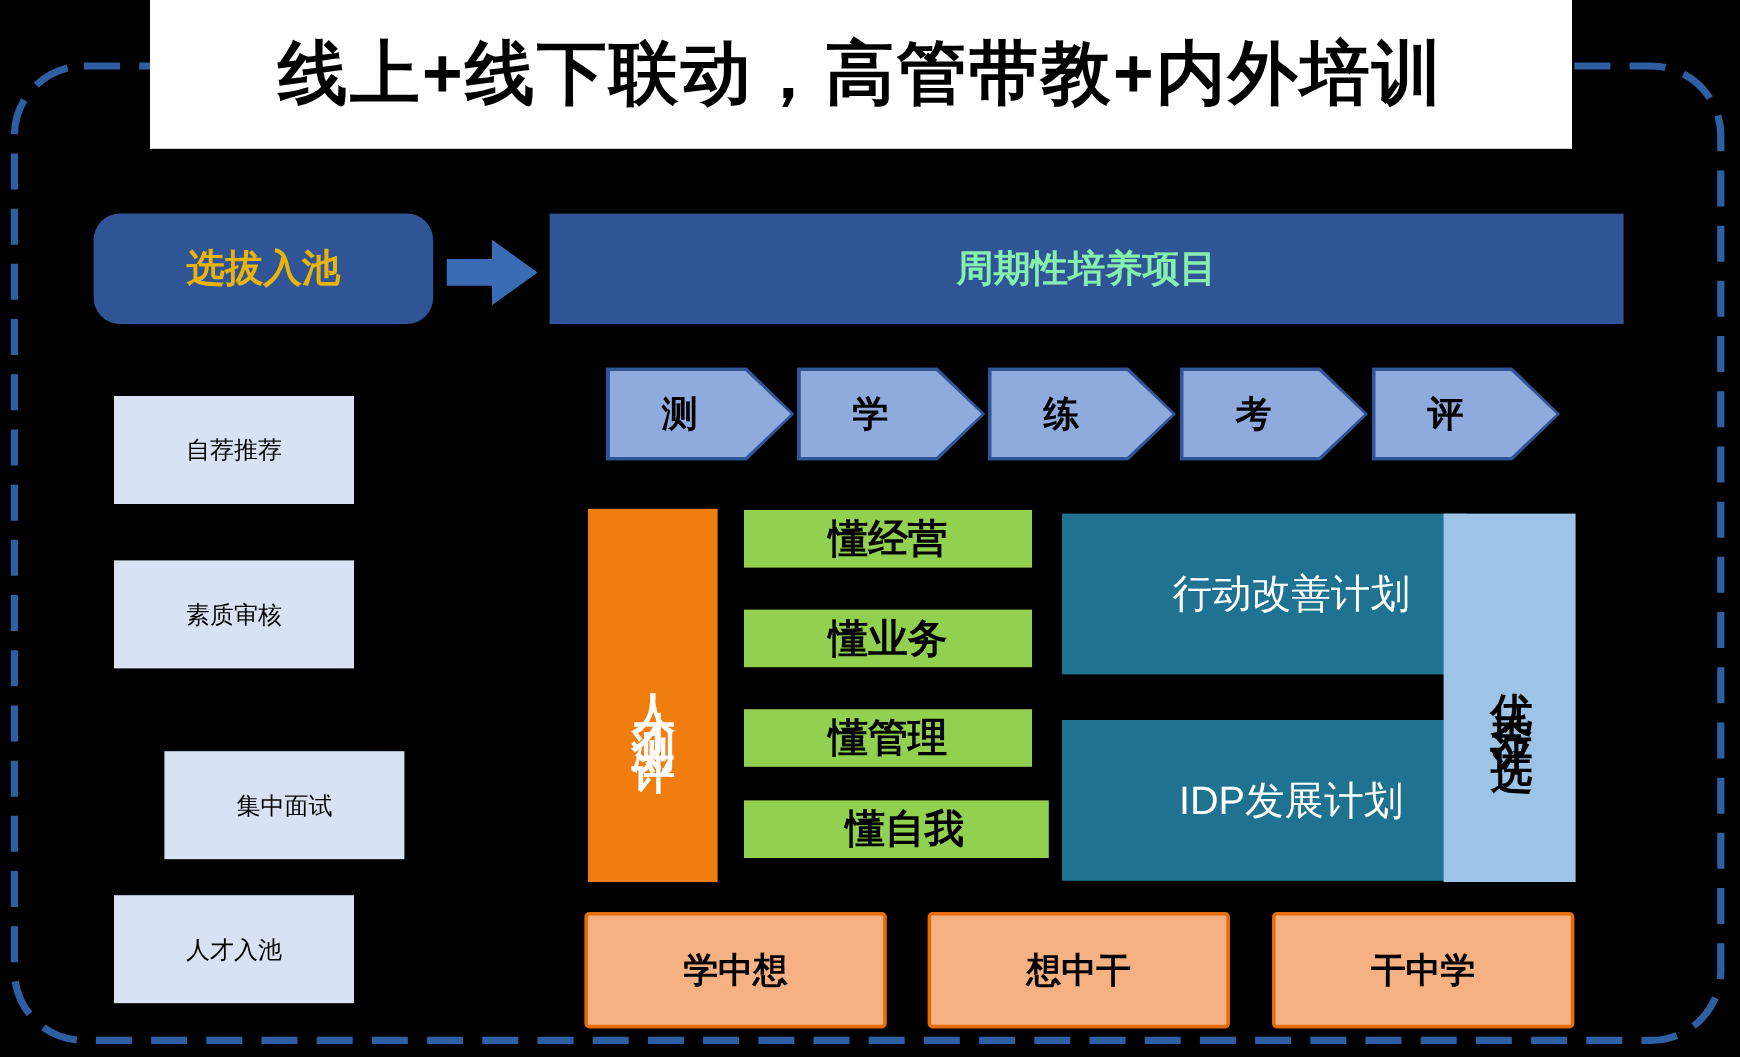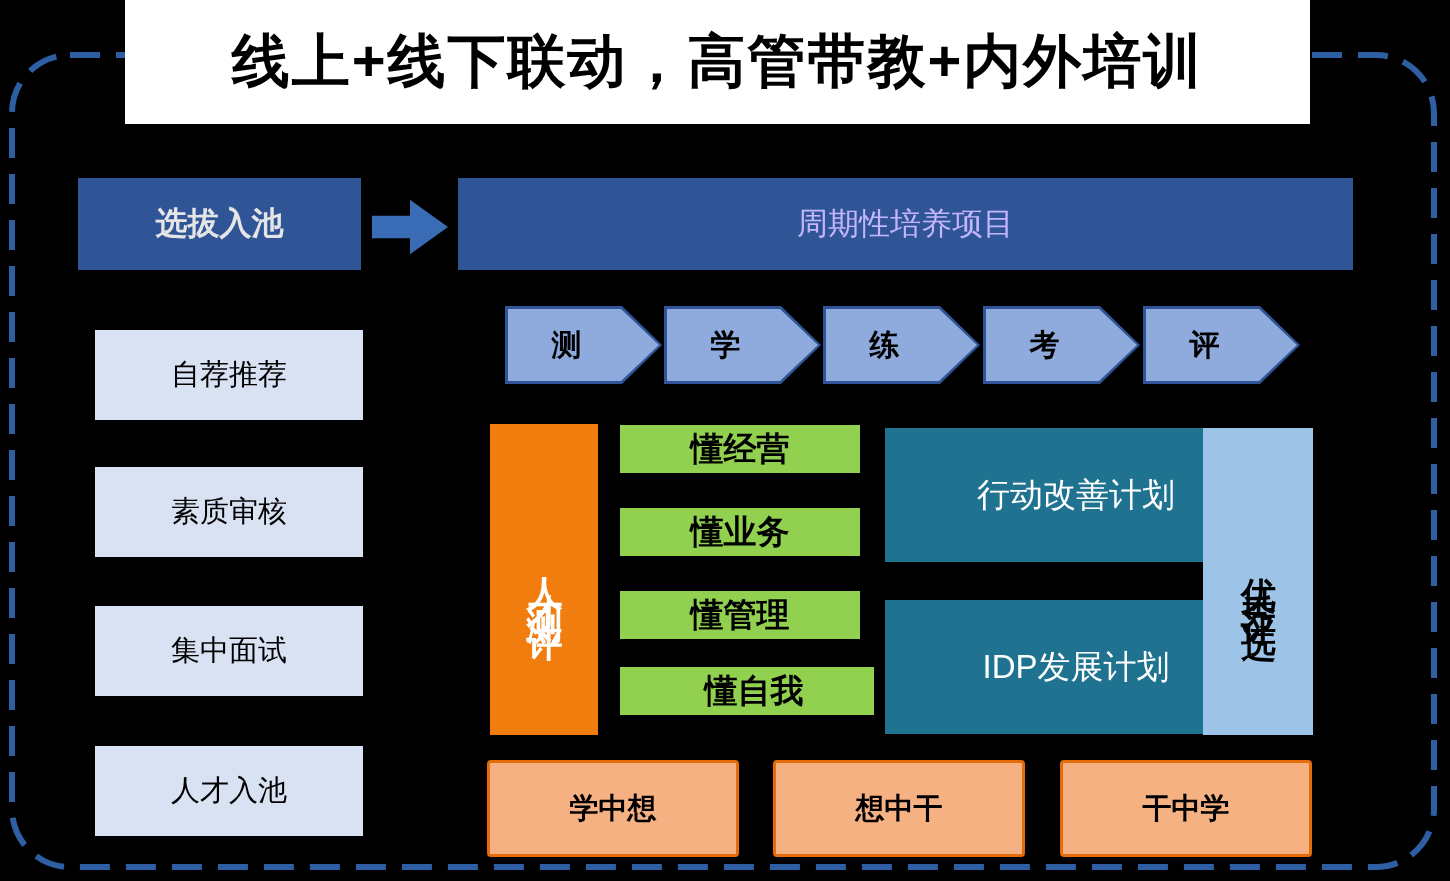--- a/index.html
+++ b/index.html
@@ -12,43 +12,43 @@
 
   .title {
     position:absolute; left:125px; top:0; width:1185px; height:124px;
     background:#ffffff; color:#000;
     display:flex; align-items:center; justify-content:center;
     font-size:58px; font-weight:800; letter-spacing:2px; white-space:nowrap;
   }
 
   .sel-header {
     position:absolute; left:78px; top:178px; width:283px; height:92px;
-    background:var(--darkBlue,#2F5597); color:#e5e5e5;
+    background:var(--darkBlue,#2F5597); color:#eab308;
     display:flex; align-items:center; justify-content:center;
-    font-size:32px; font-weight:700;
+    font-size:32px; font-weight:700;border-radius:22px;
   }
   .flow-arrow {
     position:absolute; left:372px; top:196px; width:76px; height:62px;
     background:var(--arrowBlue,#3A6BB5);
     clip-path:polygon(0 32%, 50% 32%, 50% 6%, 100% 50%, 50% 94%, 50% 68%, 0 68%);
   }
   .prog-header {
     position:absolute; left:458px; top:178px; width:895px; height:92px;
-    background:var(--darkBlue,#2F5597); color:#c4b5fd;
+    background:var(--darkBlue,#2F5597); color:#86efac;
     display:flex; align-items:center; justify-content:center;
-    font-size:31px; font-weight:400;
+    font-size:31px; font-weight:700;
   }
 
   .step {
-    position:absolute; left:95px; width:268px; height:90px;
+    position:absolute; left:95px; width:200px; height:90px;
     background:var(--lightBlue,#D9E2F3); color:#000;
     display:flex; align-items:center; justify-content:center;
-    font-size:29px; font-weight:500;
+    font-size:20px; font-weight:500;
   }
-  .step1 { top:330px; } .step2 { top:467px; } .step3 { top:606px; } .step4 { top:746px; }
+  .step1 { top:330px; } .step2 { top:467px; } .step3 { top:626px;margin-left:42px; } .step4 { top:746px; }
 
   .chevron { position:absolute; top:306px; width:157px; height:78px; }
   .chev-outer {
     position:absolute; inset:0; background:var(--chevronEdge,#2F5597);
     clip-path:polygon(0 0, calc(100% - 40px) 0, 100% 50%, calc(100% - 40px) 100%, 0 100%);
   }
   .chev-inner {
     position:absolute; inset:3px; background:var(--chevronFill,#8FAADC);
     clip-path:polygon(0 0, calc(100% - 38px) 0, 100% 50%, calc(100% - 38px) 100%, 0 100%);
   }

